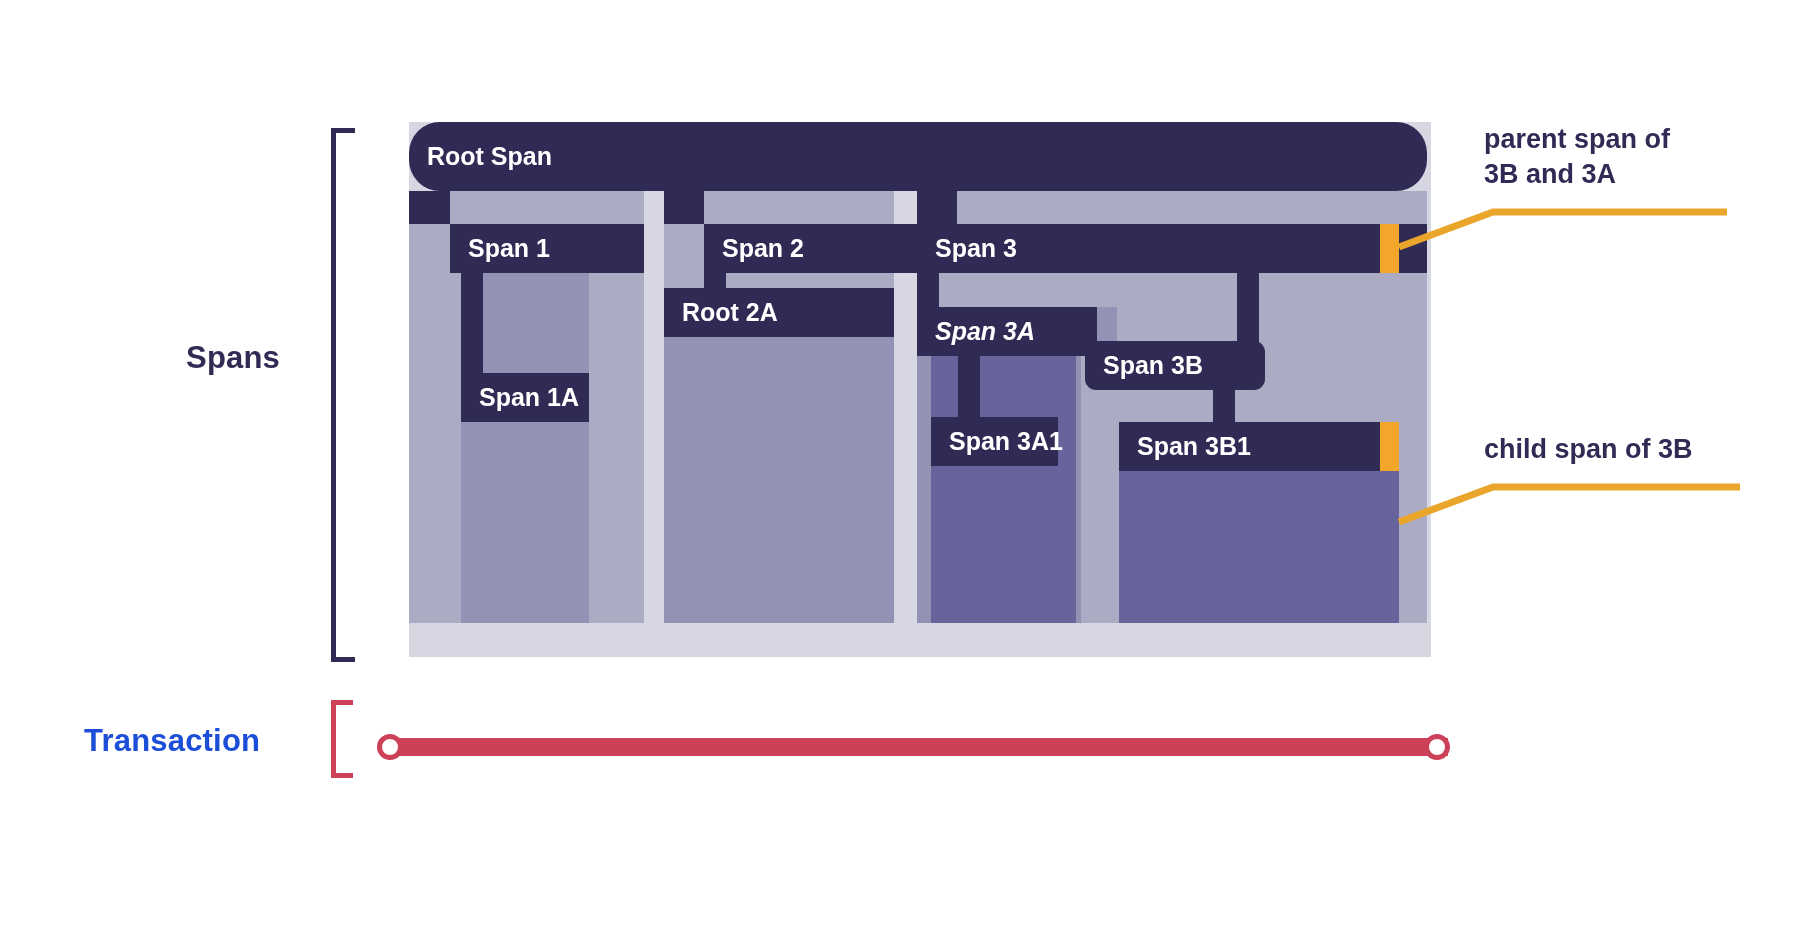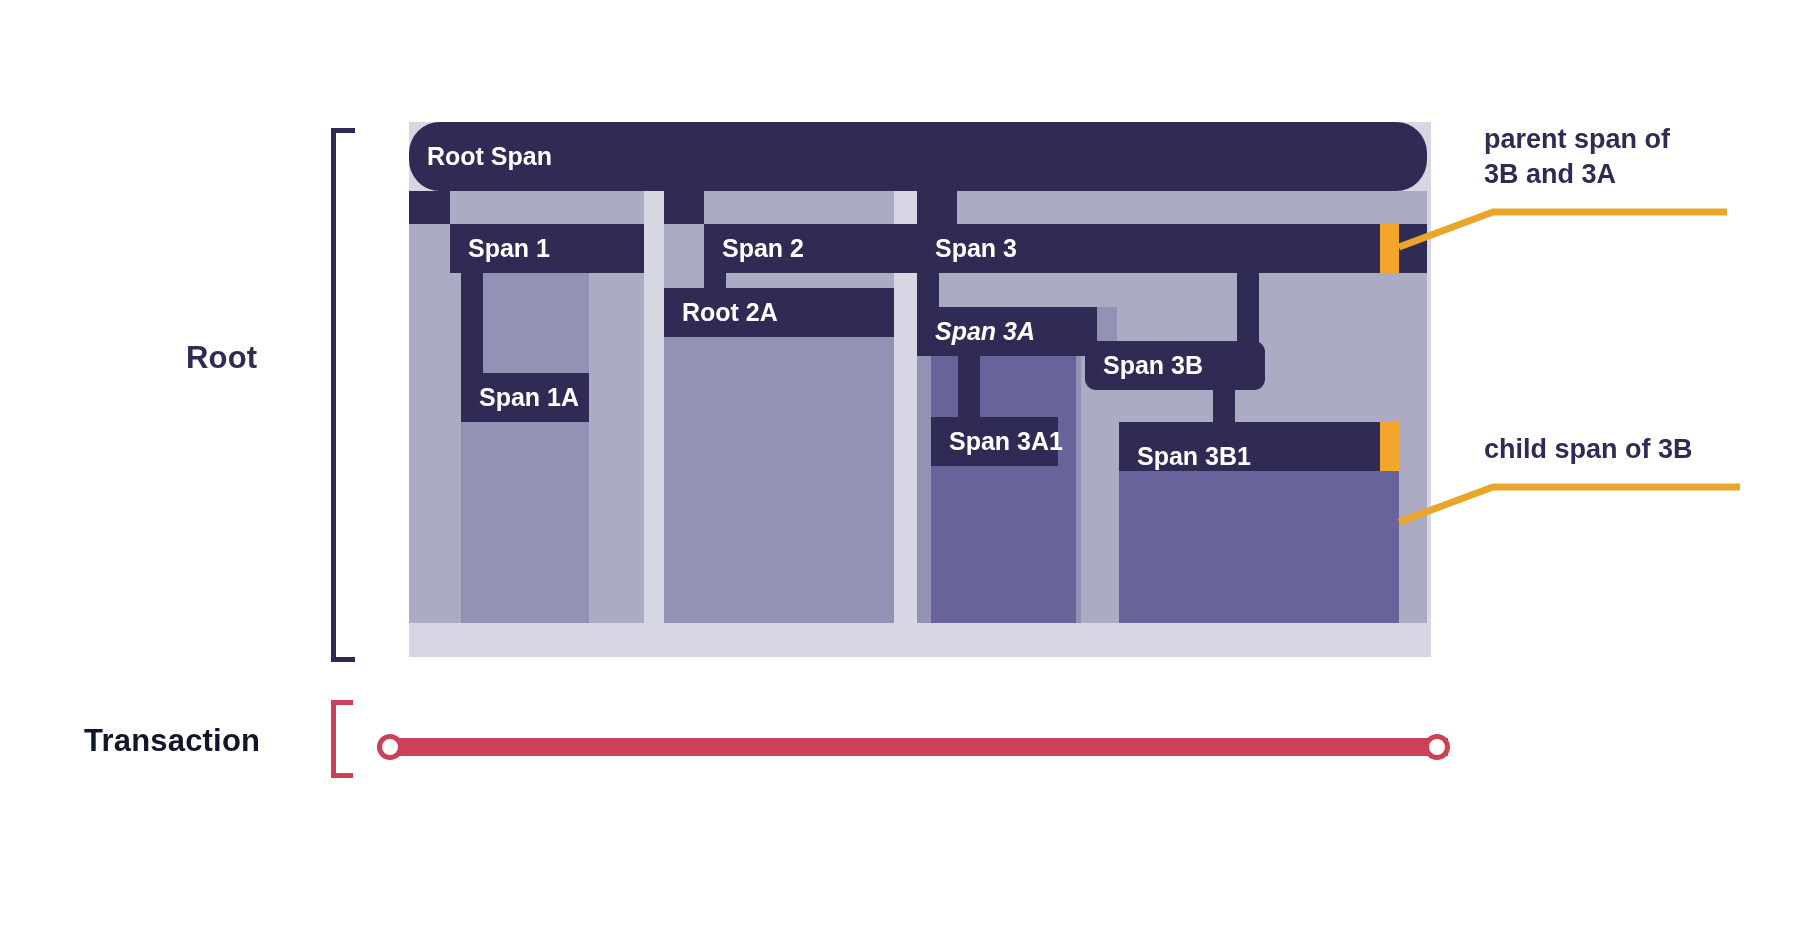--- a/index.html
+++ b/index.html
@@ -31,21 +31,21 @@
   #spans-label {
     left: 186px;
     top: 340px;
     font-size: 31px;
     color: #302B54;
   }
   #transaction-label {
     left: 84px;
     top: 723px;
     font-size: 31px;
-    color: #0f172a;
+    color: #1d4ed8;
   }
 
   
   .bracket {
     position: absolute;
     box-sizing: border-box;
   }
   #spans-bracket {
     left: 331px;
     top: 128px;
@@ -151,21 +151,21 @@
     z-index: 4;
   }
   #txn-dot-left  { left: 377px; }
   #txn-dot-right { left: 1424px; }
 </style>
 </head>
 <body>
 
 <div id="stage">
 
-  <div class="side-label" id="spans-label">Root</div>
+  <div class="side-label" id="spans-label">Spans</div>
   <div class="side-label" id="transaction-label">Transaction</div>
 
   <div class="bracket" id="spans-bracket"></div>
   <div class="bracket" id="transaction-bracket"></div>
 
   <div id="spans-panel">
 
     <div class="sp-header" style="left:0px; top:0px; width:1018px; height:69px;border-radius:31px;">
       <span>Root Span</span>
     </div>
@@ -231,21 +231,21 @@
     <div class="sp-body tint-l2b" style="left:672px; top:219px; width:318px; height:282px;"></div>
 
     <div class="sp-header" style="left:676px; top:219px; width:180px; height:49px;border-radius:11px;">
       <span>Span 3B</span>
     </div>
 
     <div class="sp-connector" style="left:804px; top:268px; width:22px; height:42px;"></div>
 
     <div class="sp-body tint-l3" style="left:710px; top:300px; width:280px; height:201px;"></div>
 
-    <div class="sp-header" style="left:710px; top:300px; width:280px; height:49px;align-items:flex-end;">
+    <div class="sp-header" style="left:710px; top:300px; width:280px; height:49px;">
       <span>Span 3B1</span>
     </div>
 
     <div class="marker" style="left:971px; top:300px; width:19px; height:49px;"></div>
 
   </div>
 
   <svg class="callout-svg" viewBox="0 0 1801 927" xmlns="http://www.w3.org/2000/svg">
     <polyline points="1399,247 1493,212 1727,212" fill="none" stroke="#E9A62A" stroke-width="7"></polyline>
     <polyline points="1399,522 1493,487 1740,487" fill="none" stroke="#E9A62A" stroke-width="7"></polyline>

